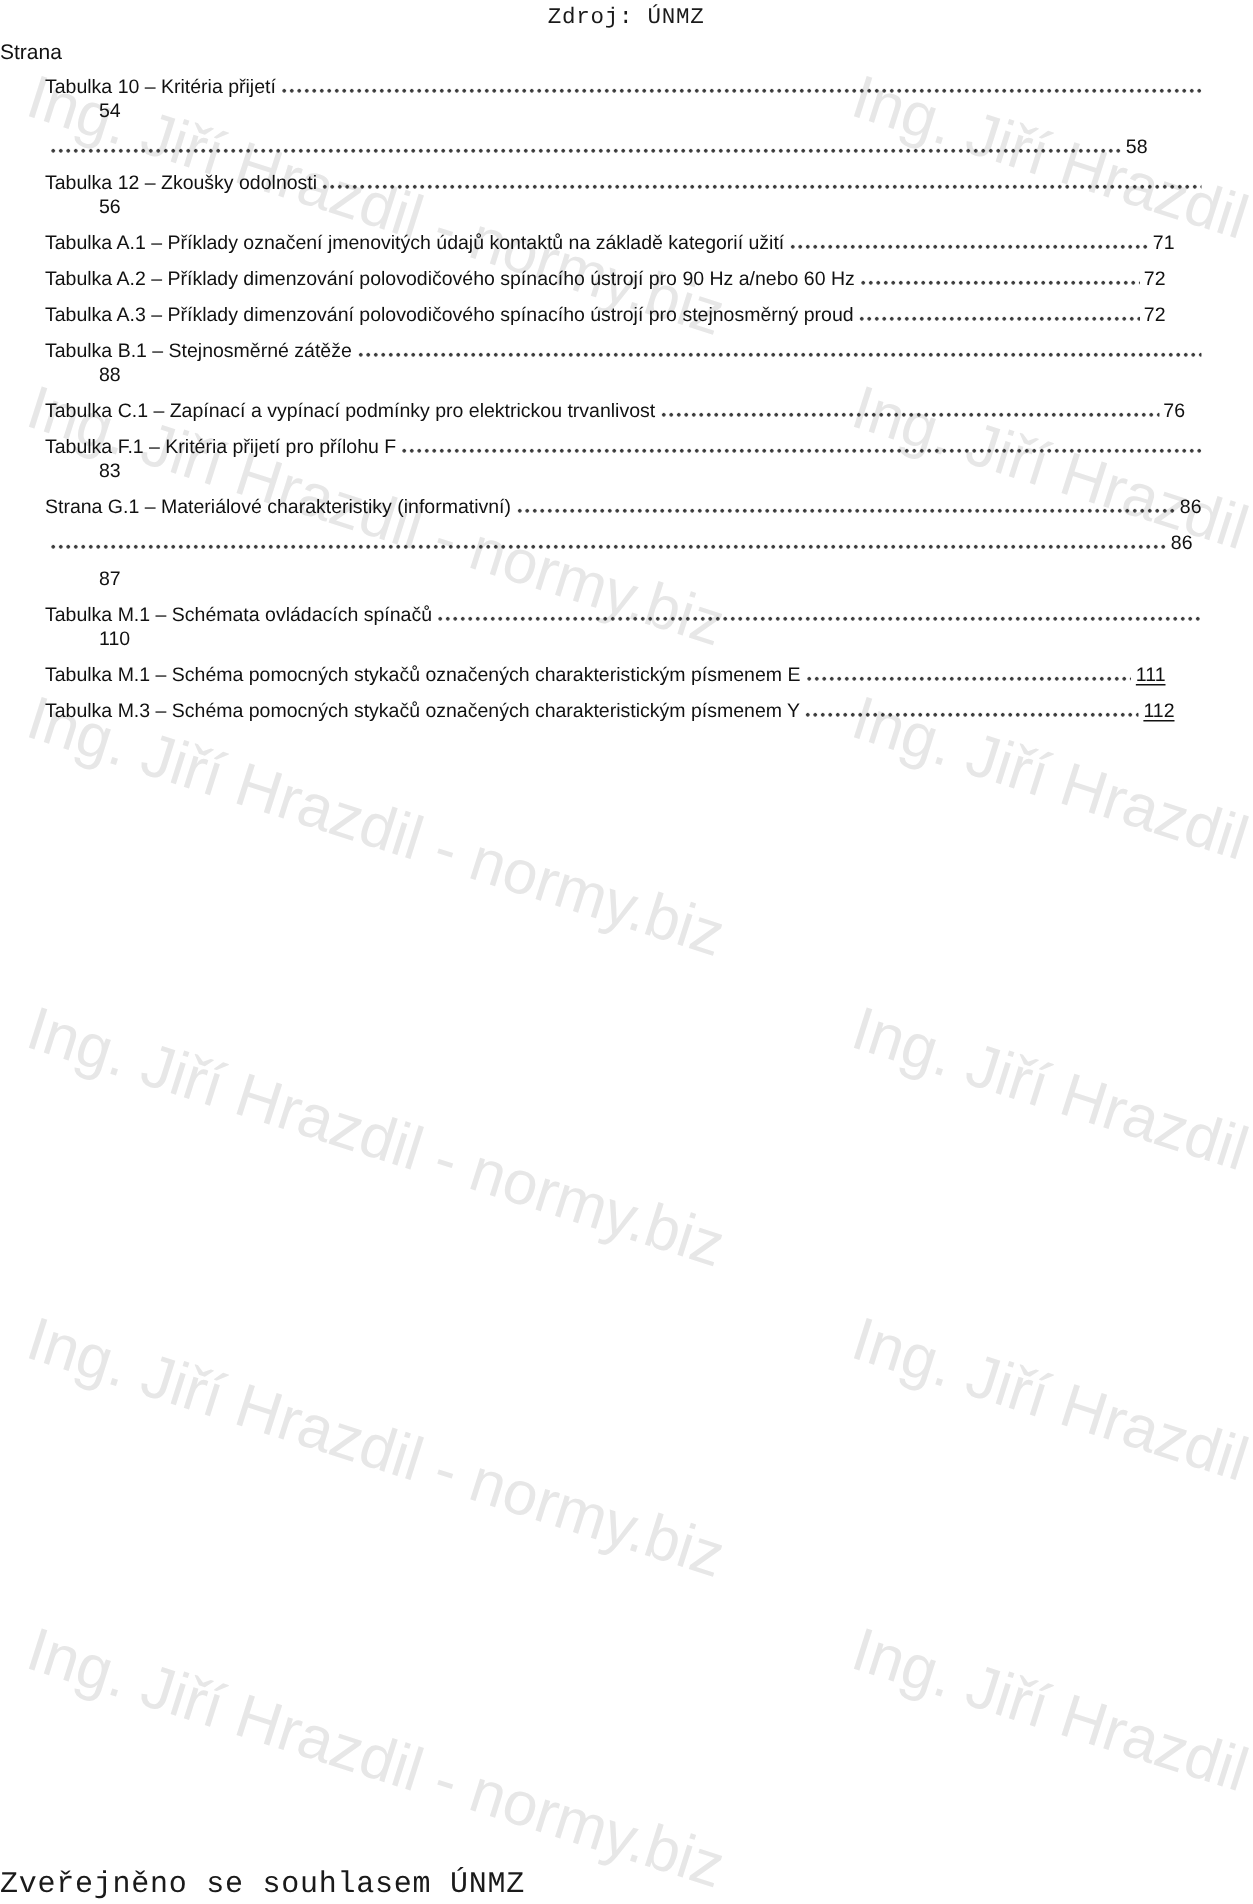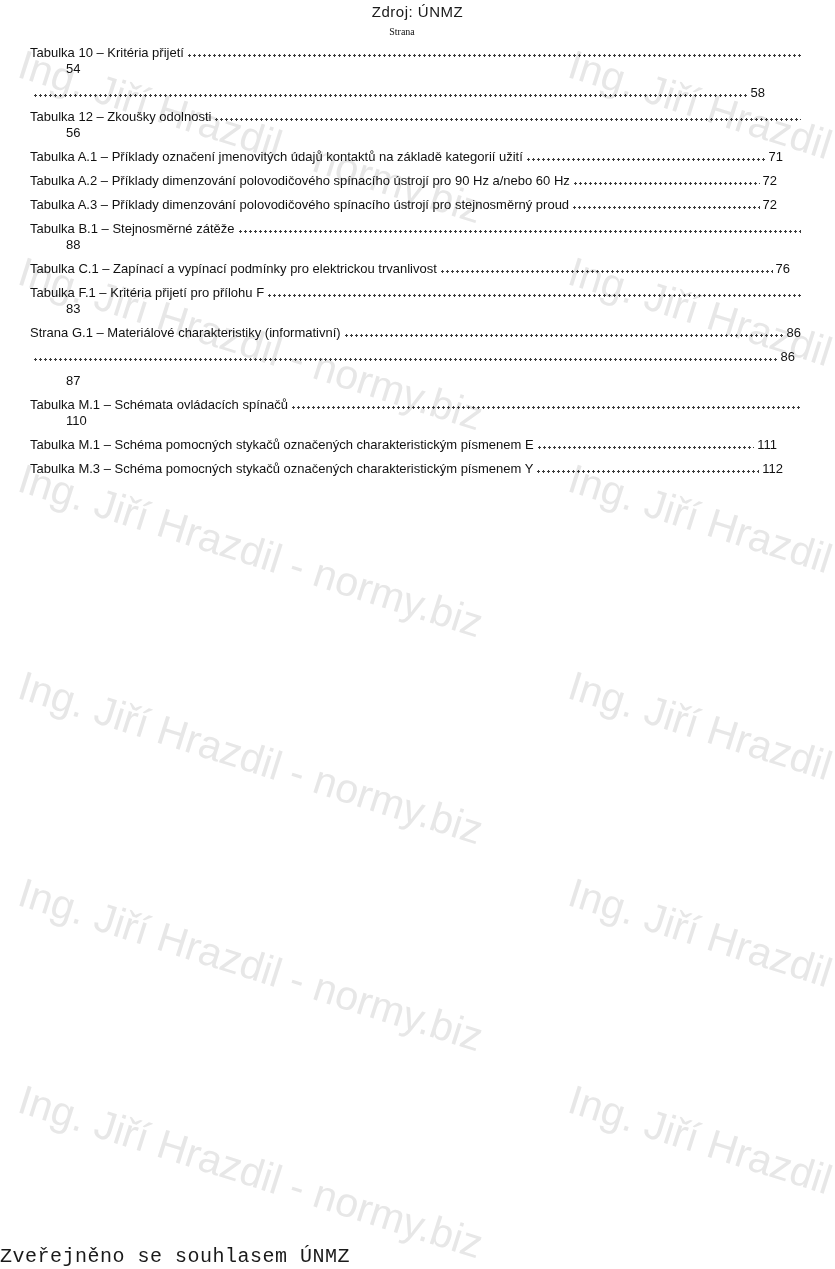--- a/index.html
+++ b/index.html
@@ -29,31 +29,30 @@
     transform-origin: 0 0;
     user-select: none;
   }
 
   
   .content { position: relative; z-index: 1; }
 
   .src-line {
     padding-top: 3px;
     text-align: center;
-    font-family: Liberation Sans, sans-serif;
+    font-family: Liberation Mono, monospace;
     font-size: 15px;
     letter-spacing: 0.5px;
     color: #1a1a1a;
   }
   .strana-line {
     margin: 6px 31px 8px 0;
-    text-align: center;
-    font-size: 10px;
+    text-align: left;
+    font-size: 14px;
     color: #111111;
-    font-family: Liberation Serif, serif;
   }
 
   .toc {
     margin: 0 31px 0 30px;
     font-size: 13px;
     line-height: 16px;
   }
   .row { display: flex; margin-bottom: 8px; }
   .row.wrapped { display: block; }
   .row.wrapped .line1 { display: flex; }
@@ -61,21 +60,21 @@
   .dots {
     flex: 1 1 auto;
     min-width: 8px;
     margin: 0 3px;
     background-image: radial-gradient(circle, #3b3b3b 1.05px, rgba(0,0,0,0) 1.35px);
     background-repeat: repeat-x;
     background-position: left calc(100% - 3px);
     background-size: 5px 5px;
   }
   .pg { white-space: nowrap; }
-  .pg.u { text-decoration-thickness: 1px; text-underline-offset: 2px; }
+  .pg.u { text-decoration: underline; text-decoration-thickness: 1px; text-underline-offset: 2px; }
   .pg2 { padding-left: 36px; }
 
   .footer-line {
     position: absolute;
     left: 0; right: 0; bottom: 1px;
     text-align: left;
     font-family: "Liberation Mono", monospace;
     font-size: 20px;
     letter-spacing: 0.5px;
     color: #1a1a1a;

